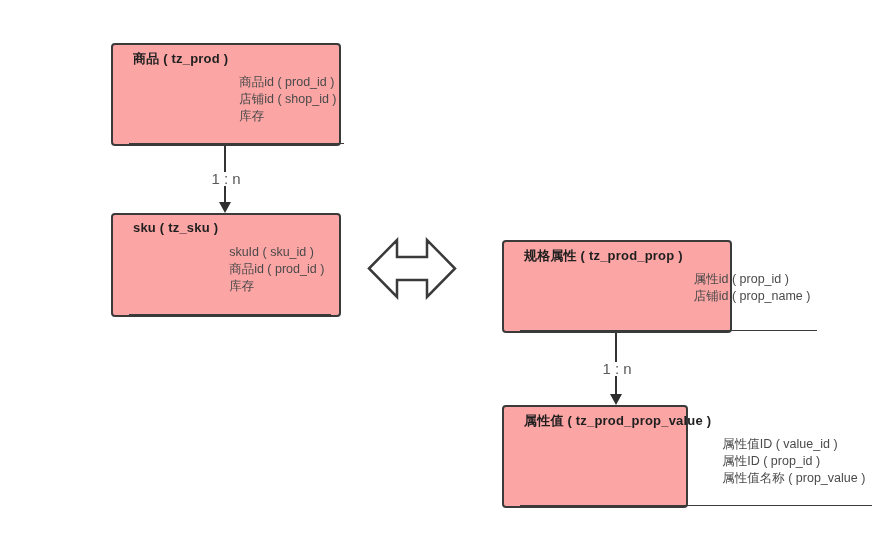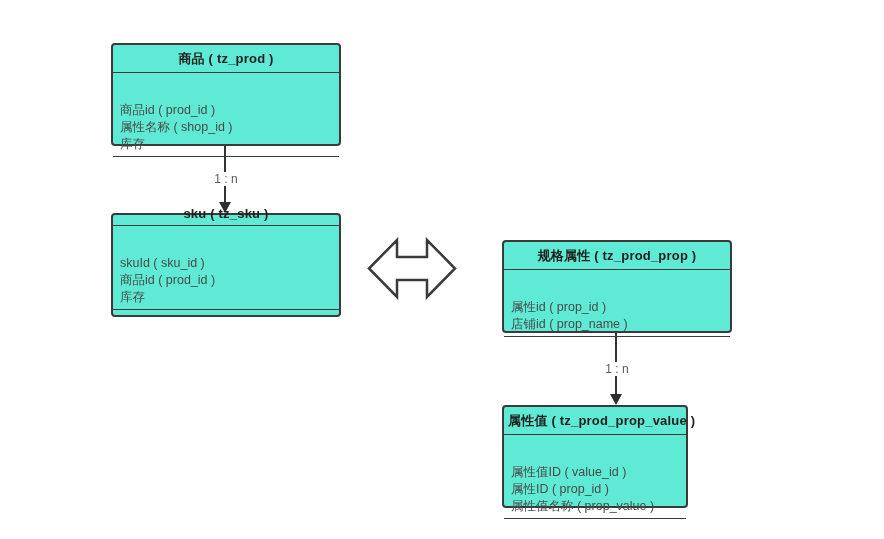--- a/index.html
+++ b/index.html
@@ -9,25 +9,26 @@
   }
   .canvas {
     position: relative;
     width: 884px;
     height: 539px;
     background: #ffffff;
     overflow: hidden;
   }
   .entity {
     position: absolute;
-    background: #5eead4;
+    background: #fca5a5;
     border: 2px solid #3a3a3a;
     border-radius: 4px;
     display: flex;
-    flex-direction: column;
+    flex-direction: row;
+    padding-left: 16px;
   }
   .entity-header {
     text-align: center;
     font-weight: bold;
     font-size: 13px;
     color: #1f1f1f;
     padding: 5px 4px 4px 4px;
     border-bottom: 1.5px solid #3a3a3a;
     white-space: nowrap;
     letter-spacing: 0.2px;
@@ -54,37 +55,37 @@
     height: 0;
     border-left: 6px solid transparent;
     border-right: 6px solid transparent;
     border-top: 11px solid #2f2f2f;
   }
   .connector-label {
     position: absolute;
     transform: translateX(-50%);
     background: #ffffff;
     color: #595959;
-    font-size: 12px;
+    font-size: 15px;
     line-height: 14px;
     padding: 0 3px;
     white-space: nowrap;
   }
   .double-arrow { position: absolute; }
 </style>
 </head>
 <body>
 
 <div class="canvas">
 
   <div class="entity" style="left:111px; top:43px; width:230px; height:103px;">
     <div class="entity-header">商品 ( tz_prod )</div>
     <div class="entity-body">
       <div class="entity-field">商品id ( prod_id )</div>
-      <div class="entity-field">属性名称 ( shop_id )</div>
+      <div class="entity-field">店铺id ( shop_id )</div>
       <div class="entity-field">库存</div>
     </div>
     <div class="entity-footer"></div>
   </div>
 
   <div class="connector-line" style="left:224px; top:146px; height:57px;"></div>
   <div class="arrowhead-down" style="left:219px; top:202px;"></div>
   <div class="connector-label" style="left:226px; top:172px;">1 : n</div>
 
   <div class="entity" style="left:111px; top:213px; width:230px; height:104px;justify-content:center;">

